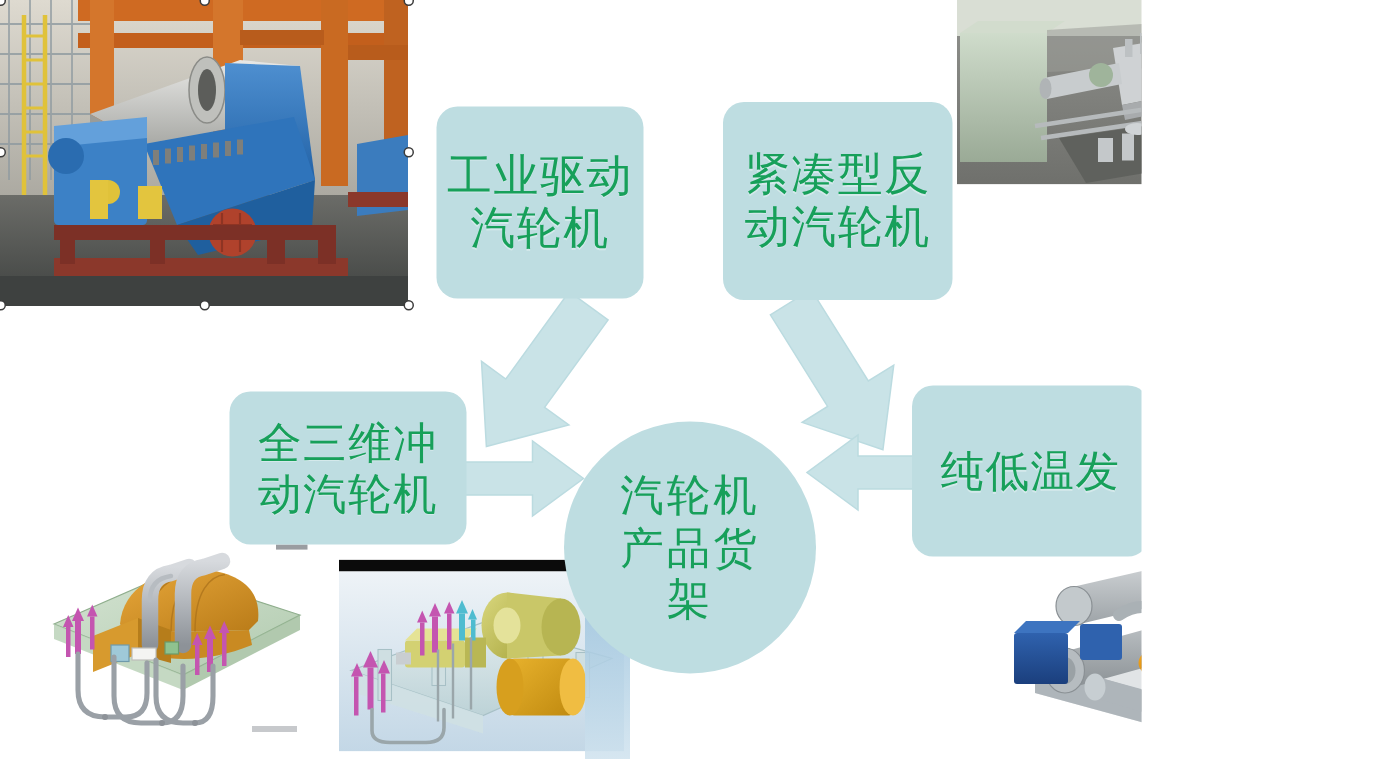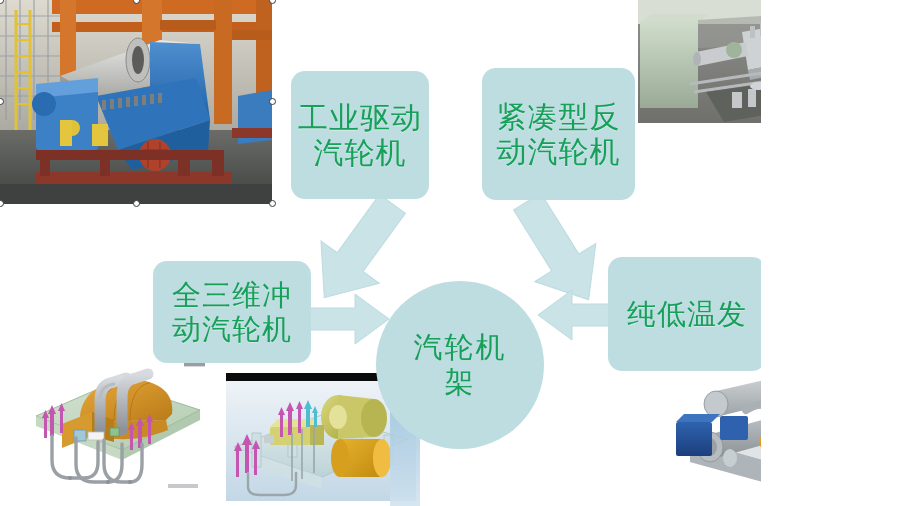--- a/index.html
+++ b/index.html
@@ -622,17 +622,18 @@
 
   <div class="node-box" style="left:608px; top:234px; width:158px; height:114px;margin-top:23px;">
     <div class="txt" style="font-size:29px;">
       <div>纯低温发</div>
     </div>
   </div>
 
   <div class="center-circle" style="left:376px; top:281px; width:168px; height:168px;">
     <div class="txt" style="font-size:29px;">
       <div>汽轮机</div>
+      <div>产品货</div>
       <div>架</div>
     </div>
   </div>
 
 </div>
 
 </body></html>

